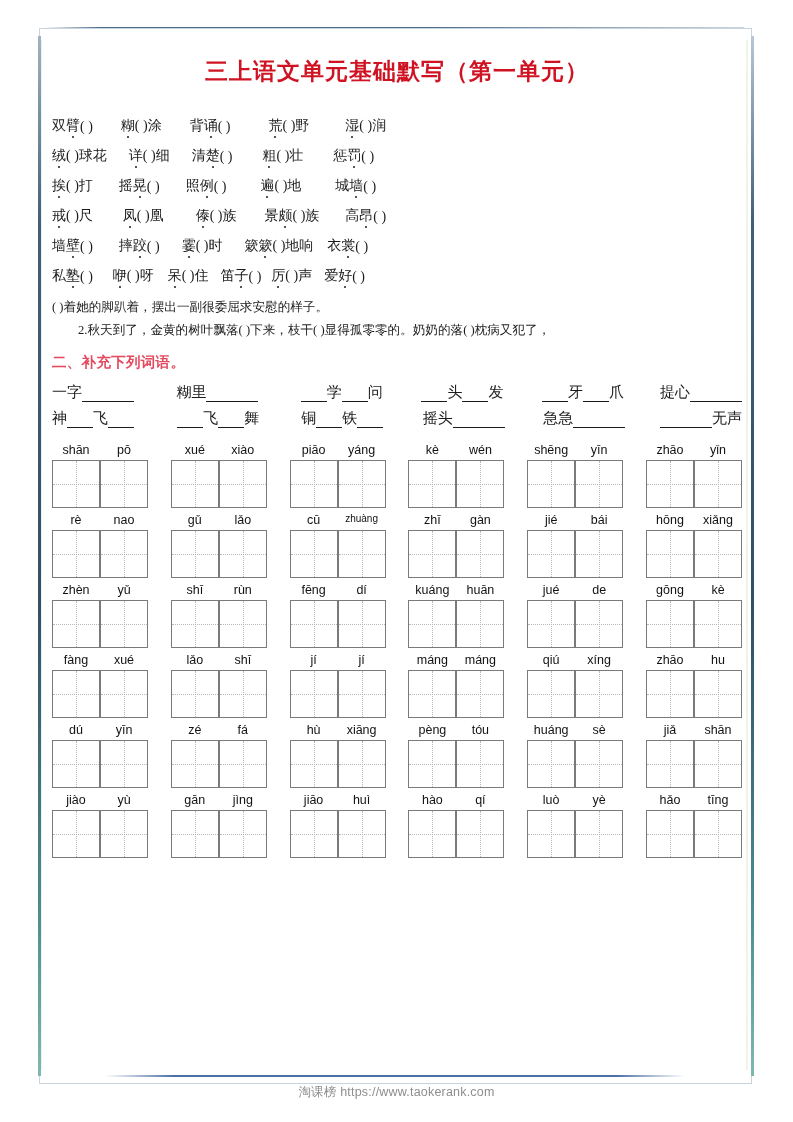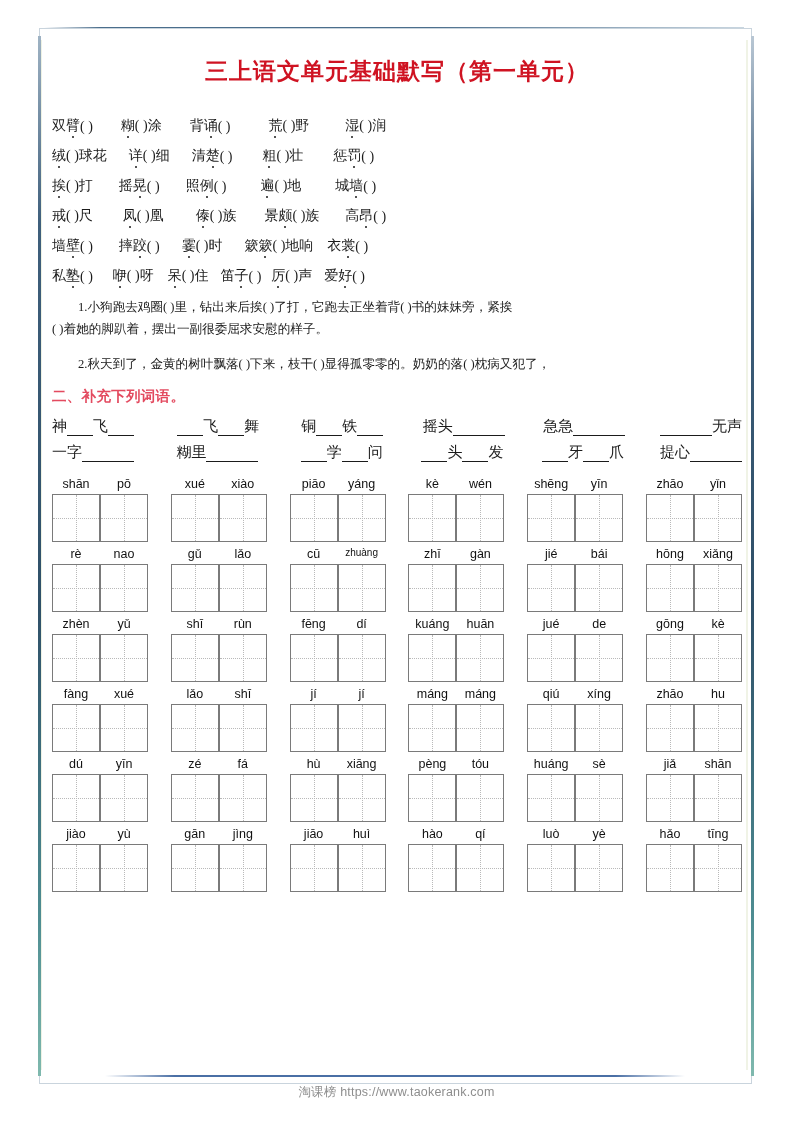--- a/index.html
+++ b/index.html
@@ -353,58 +353,57 @@
           <span>爱</span>
           <span class="dotchar">好</span>
           <span class="paren">(      )</span>
         </span>
       </div>
     </div>
 
   <div style="height:6px"></div>
   <div id="s1-sentences">
       <div style="margin-top: 5px;">
-        <div class="sent"><span class="ind"></span><span>1.小狗跑去鸡圈(        )里，钻出来后挨(     )了打，它跑去正坐着背(      )书的妹妹旁，紧挨</span></div>
         <div class="sent"><span>(     )着她的脚趴着，摆出一副很委屈求安慰的样子。</span></div>
       </div>
-      <div style="margin-top: 13px;">
+      <div style="margin-top: 1px;">
         <div class="sent"><span class="ind"></span><span>2.秋天到了，金黄的树叶飘落(     )下来，枝干(       )显得孤零零的。奶奶的落(       )枕病又犯了，</span></div>
       </div>
     </div>
 
   <div style="height:12px"></div>
   <div class="sec-head">二、补充下列词语。</div>
   <div style="height:4px"></div>
   <div id="s2-rows">
+      <div class="w2-row">
+        <span class="w2-item">一字<span class="bl" style="width:52px"></span></span>
+        <span style="display: inline-block; width: 66px;"></span>
+        <span class="w2-item">糊里<span class="bl" style="width:52px"></span></span>
+        <span style="display: inline-block; width: 66px;"></span>
+        <span class="w2-item"><span class="bl" style="width:26px"></span>学<span class="bl" style="width:26px"></span>问</span>
+        <span style="display: inline-block; width: 60px;"></span>
+        <span class="w2-item"><span class="bl" style="width:26px"></span>头<span class="bl" style="width:26px"></span>发</span>
+        <span style="display: inline-block; width: 60px;"></span>
+        <span class="w2-item"><span class="bl" style="width:26px"></span>牙<span class="bl" style="width:26px"></span>爪</span>
+        <span style="display: inline-block; width: 56px;"></span>
+        <span class="w2-item">提心<span class="bl" style="width:52px"></span></span>
+      </div>
       <div class="w2-row">
         <span class="w2-item">神<span class="bl" style="width:26px"></span>飞<span class="bl" style="width:26px"></span></span>
         <span style="display: inline-block; width: 72px;"></span>
         <span class="w2-item"><span class="bl" style="width:26px"></span>飞<span class="bl" style="width:26px"></span>舞</span>
         <span style="display: inline-block; width: 70px;"></span>
         <span class="w2-item">铜<span class="bl" style="width:26px"></span>铁<span class="bl" style="width:26px"></span></span>
         <span style="display: inline-block; width: 66px;"></span>
         <span class="w2-item">摇头<span class="bl" style="width:52px"></span></span>
         <span style="display: inline-block; width: 64px;"></span>
         <span class="w2-item">急急<span class="bl" style="width:52px"></span></span>
         <span style="display: inline-block; width: 58px;"></span>
         <span class="w2-item"><span class="bl" style="width:52px"></span>无声</span>
       </div>
-      <div class="w2-row">
-        <span class="w2-item">一字<span class="bl" style="width:52px"></span></span>
-        <span style="display: inline-block; width: 66px;"></span>
-        <span class="w2-item">糊里<span class="bl" style="width:52px"></span></span>
-        <span style="display: inline-block; width: 66px;"></span>
-        <span class="w2-item"><span class="bl" style="width:26px"></span>学<span class="bl" style="width:26px"></span>问</span>
-        <span style="display: inline-block; width: 60px;"></span>
-        <span class="w2-item"><span class="bl" style="width:26px"></span>头<span class="bl" style="width:26px"></span>发</span>
-        <span style="display: inline-block; width: 60px;"></span>
-        <span class="w2-item"><span class="bl" style="width:26px"></span>牙<span class="bl" style="width:26px"></span>爪</span>
-        <span style="display: inline-block; width: 56px;"></span>
-        <span class="w2-item">提心<span class="bl" style="width:52px"></span></span>
-      </div>
     </div>
 
   <div style="height:6px"></div>
   <div style="height:3px"></div>
   <div id="s3-rows" class="py-block">
       <div class="py-line">
         <div class="py-group">
           <div class="py-cell">shān</div>
           <div class="py-cell">pō</div>
         </div>

